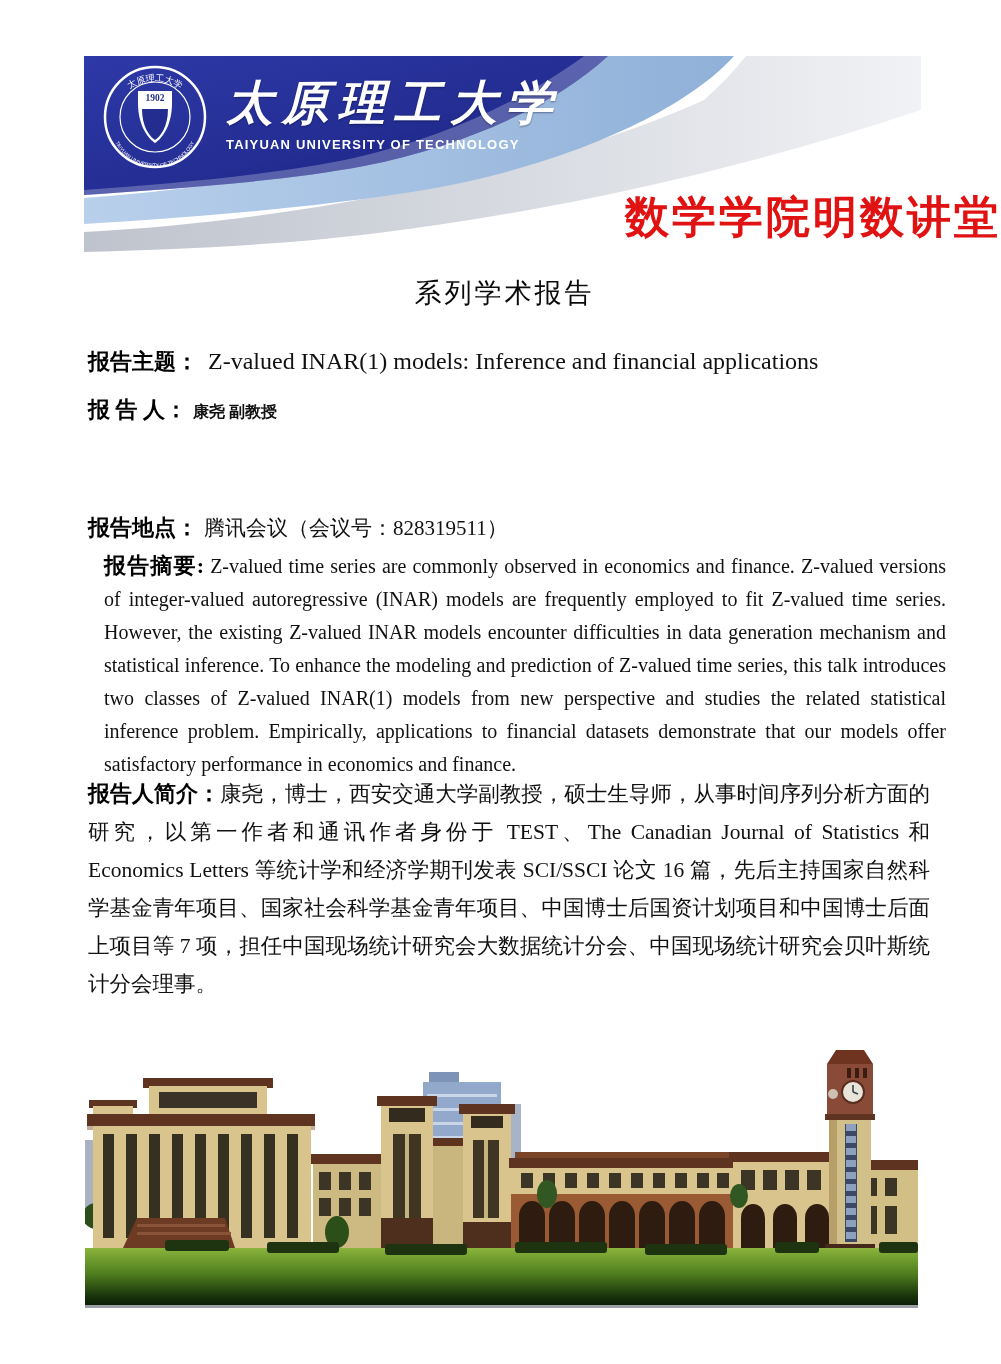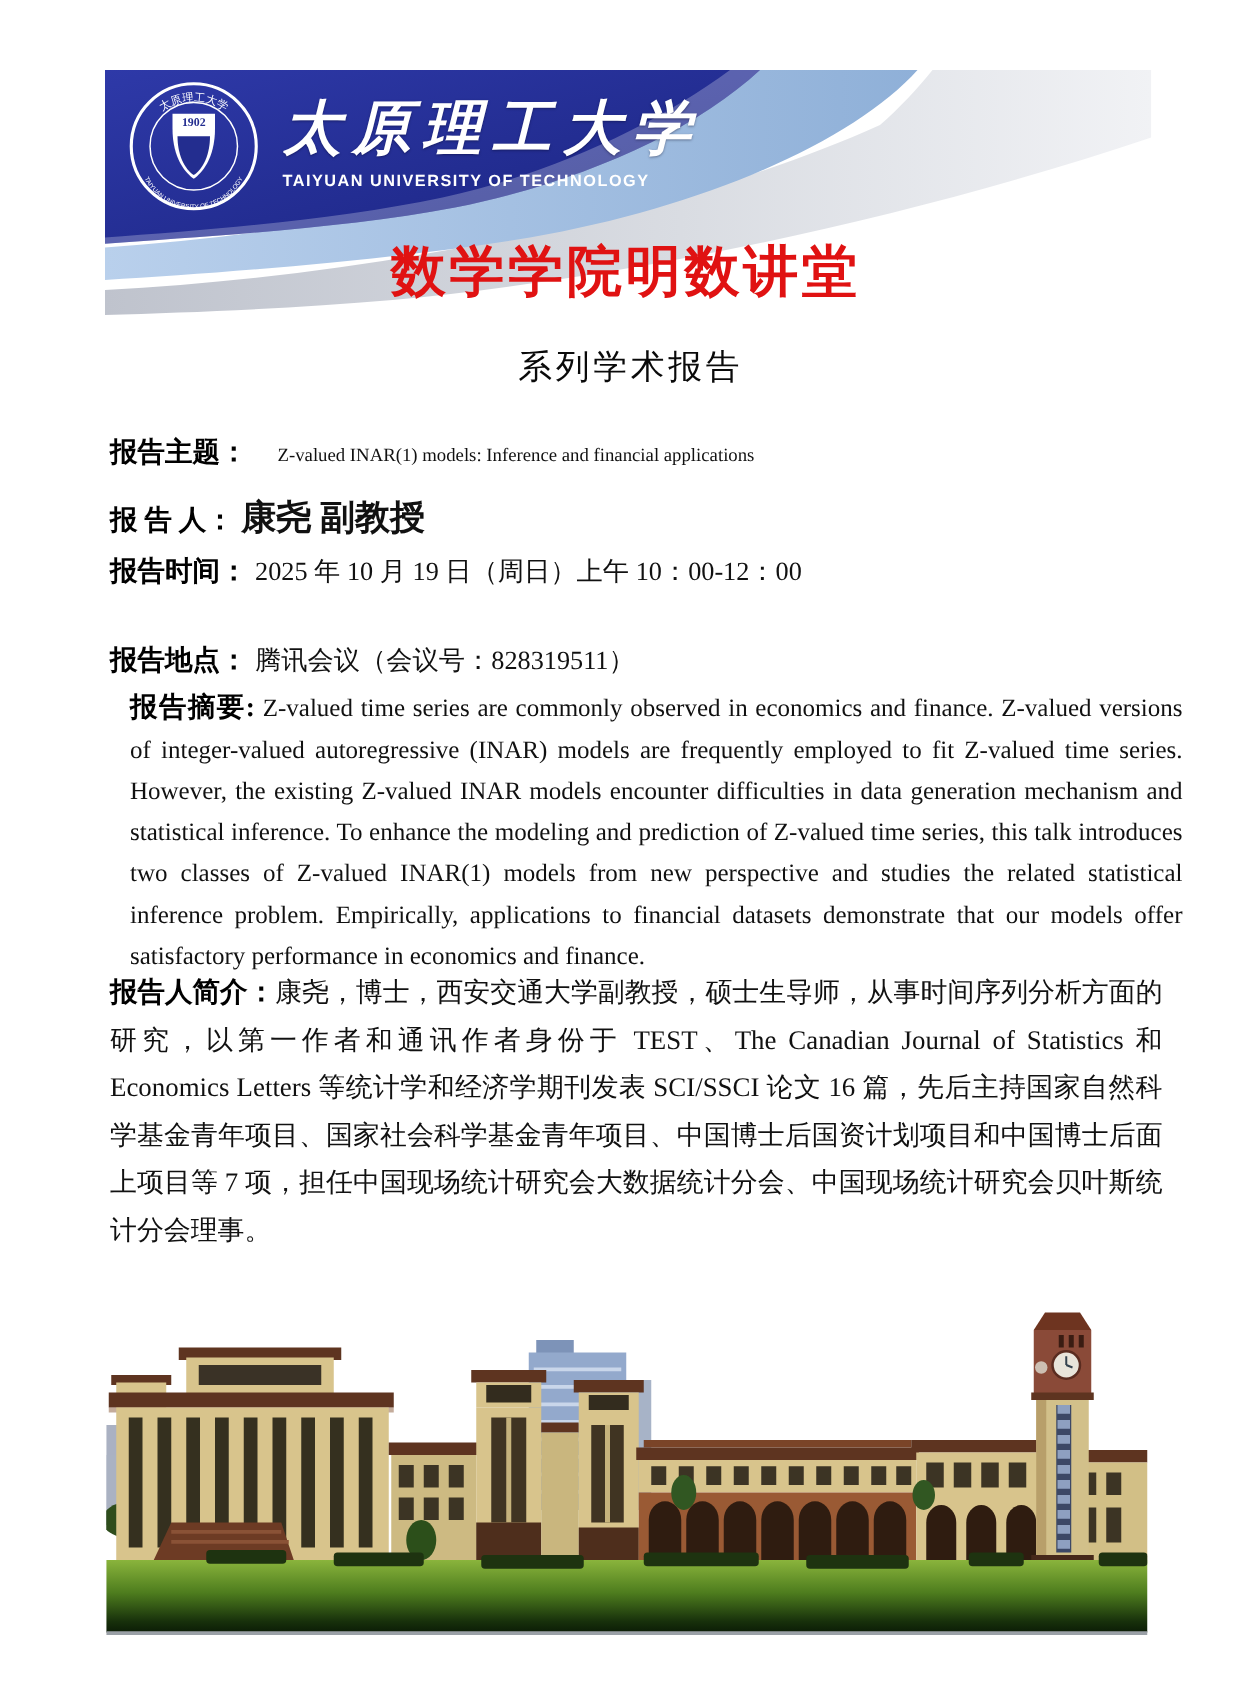--- a/index.html
+++ b/index.html
@@ -16,34 +16,34 @@
     font-size:47px;font-weight:700;font-style:italic;letter-spacing:9px;
     font-family:"Liberation Serif","DejaVu Serif",serif;line-height:1.1;
     text-shadow:0 1px 2px rgba(0,0,30,.4);
   }
   .uni-en{
     font-size:13px;font-weight:700;letter-spacing:1.2px;margin-top:7px;
     font-family:"Liberation Sans","DejaVu Sans",sans-serif;
   }
   
   .title{
-    position:absolute;left:0;top:188px;width:100%;margin:0;text-align:center;
+    position:absolute;left:0;top:188px;width:100%;margin:0;text-align:right;
     font-size:44px;font-weight:700;letter-spacing:3px;color:#e01212;
     font-family:Liberation Mono, monospace;
   }
   .subtitle{
     position:absolute;left:0;top:271px;width:100%;margin:4px;text-align:center;
     font-size:27px;font-weight:400;letter-spacing:3px;color:#0a0a0a;
   }
   
   .detail-row{position:absolute;left:88px;width:842px;white-space:nowrap;}
   .r1{top:347px;} .r2{top:395px;} .r3{top:442px;} .r4{top:513px;}
   .lbl{font-weight:700;font-size:22px;color:#000;}
-  .val-en{font-size:15px;margin-left:24px;}
-  .val-bold{font-weight:700;font-size:28px;margin-left:6px;font-family:Liberation Serif, serif;}
+  .val-en{font-size:24px;margin-left:10px;}
+  .val-bold{font-weight:700;font-size:16px;margin-left:6px;font-family:Liberation Serif, serif;}
   .val-cn{font-size:21px;margin-left:6px;}
   
   .abstract{
     position:absolute;left:88px;top:533px;width:842px;margin:16px;
     font-size:20px;line-height:33px;text-align:justify;
   }
   .abstract .lbl{font-size:22px;}
   .bio{
     position:absolute;left:88px;top:775px;width:842px;margin:0;
     font-size:21.5px;line-height:38px;text-align:justify;
@@ -113,23 +113,20 @@
 
   <h1 class="title">数学学院明数讲堂</h1>
   <h2 class="subtitle">系列学术报告</h2>
 
   <div class="detail-row r1">
     <span class="lbl">报告主题：</span><span class="val-en">Z-valued INAR(1) models: Inference and financial applications</span>
   </div>
   <div class="detail-row r2">
     <span class="lbl">报 告 人：</span><span class="val-bold">康尧 副教授</span>
   </div>
-  <div class="detail-row r3">
-    <span class="lbl">报告时间：</span><span class="val-cn">2025 年 10 月 19 日（周日）上午 10：00-12：00</span>
-  </div>
   <div class="detail-row r4">
     <span class="lbl">报告地点：</span><span class="val-cn">腾讯会议（会议号：828319511）</span>
   </div>
 
   <p class="abstract"><span class="lbl">报告摘要:</span> <span>Z-valued time series are commonly observed in economics and finance. Z-valued versions of integer-valued autoregressive (INAR) models are frequently employed to fit Z-valued time series. However, the existing Z-valued INAR models encounter difficulties in data generation mechanism and statistical inference. To enhance the modeling and prediction of Z-valued time series, this talk introduces two classes of Z-valued INAR(1) models from new perspective and studies the related statistical inference problem. Empirically, applications to financial datasets demonstrate that our models offer satisfactory performance in economics and finance.</span></p>
 
   <p class="bio"><span class="lbl">报告人简介：</span><span>康尧，博士，西安交通大学副教授，硕士生导师，从事时间序列分析方面的研究，以第一作者和通讯作者身份于 TEST、The Canadian Journal of Statistics 和 Economics Letters 等统计学和经济学期刊发表 SCI/SSCI 论文 16 篇，先后主持国家自然科学基金青年项目、国家社会科学基金青年项目、中国博士后国资计划项目和中国博士后面上项目等 7 项，担任中国现场统计研究会大数据统计分会、中国现场统计研究会贝叶斯统计分会理事。</span></p>
 
 
   <svg class="photo" viewBox="0 0 833 266" preserveAspectRatio="none">

